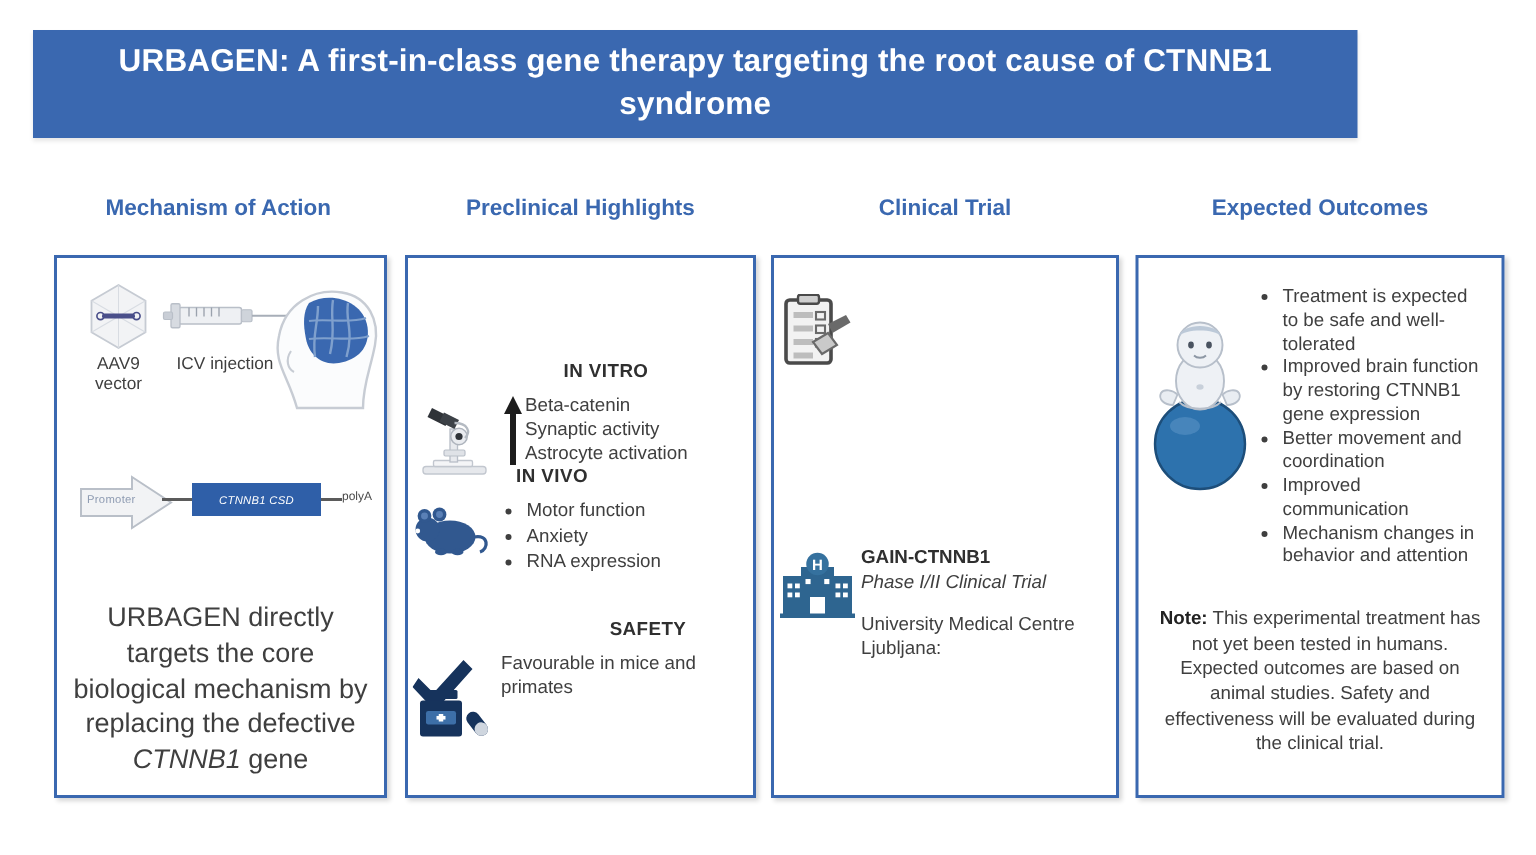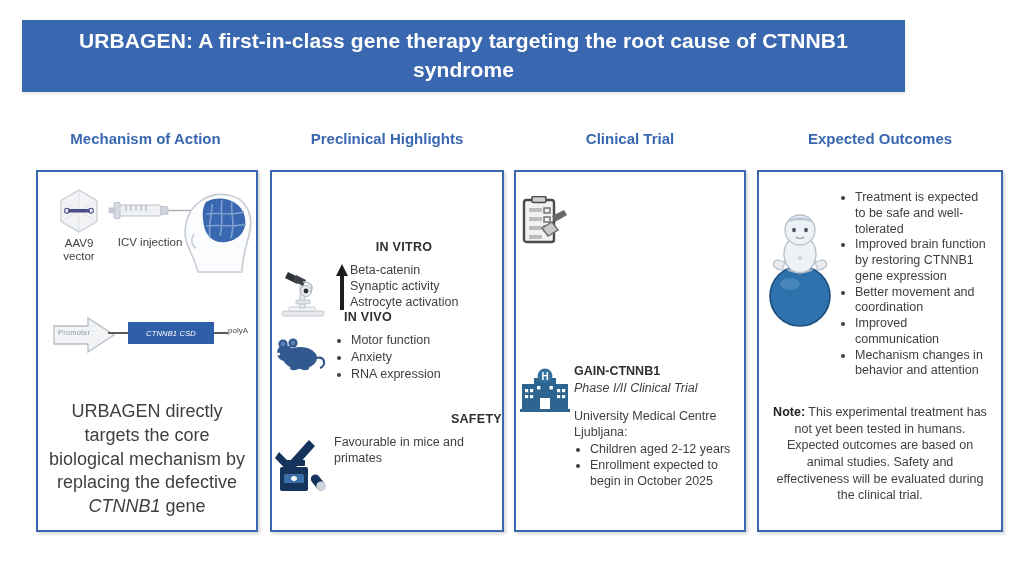--- a/index.html
+++ b/index.html
@@ -367,21 +367,21 @@
         <ul class="tight">
           <li>Motor function</li>
           <li>Anxiety</li>
           <li>RNA expression</li>
         </ul>
       </div>
     </div>
   </div>
 
   <div class="sec" id="p2-safety">
-    <div class="sec-title sub-head" style="text-align:right;margin-left:90px;">SAFETY</div>
+    <div class="sec-title sub-head" style="text-align:center;margin-left:90px;">SAFETY</div>
     <div class="sec-row">
       <div class="sec-icon">
         <svg width="56" height="58" viewBox="0 0 56 58">
           <path d="M4 16 L14 26 L34 4 L40 10 L15 38 L0 22 Z" fill="#16335c"></path>
           <rect x="8" y="24" width="22" height="6" rx="1" fill="#16335c"></rect>
           <rect x="5" y="31" width="28" height="24" rx="2" fill="#16335c"></rect>
           <rect x="9" y="38" width="20" height="9" rx="1.5" fill="#3d6fa8"></rect>
           <rect x="17.5" y="40" width="3" height="5" fill="#ffffff"></rect>
           <rect x="16" y="41.3" width="6" height="2.4" fill="#ffffff"></rect>
           <g transform="rotate(-38 44 42)">
@@ -435,24 +435,20 @@
         <rect x="42" y="27" width="3.2" height="3.2" fill="#ffffff"></rect>
         <rect x="17" y="18" width="3.4" height="3.4" fill="#ffffff"></rect>
         <rect x="29.5" y="18" width="3.4" height="3.4" fill="#ffffff"></rect>
         <rect x="0" y="41" width="50" height="3" fill="#2e6590"></rect>
       </svg>
     </div>
     <div class="txt">
       <div class="p3-study-name">GAIN-CTNNB1</div>
       <div class="p3-study-phase">Phase I/II Clinical Trial</div>
       <div class="p3-site">University Medical Centre Ljubljana:</div>
-      <ul>
-        <li>Children aged 2-12 years</li>
-        <li>Enrollment expected to begin in October 2025</li>
-      </ul>
     </div>
   </div>
 
 </div>
 
 <div class="panel" id="panel-4">
 
   <div class="p4-top">
     <div class="ico">
       <svg width="76" height="116" viewBox="0 0 76 116">

